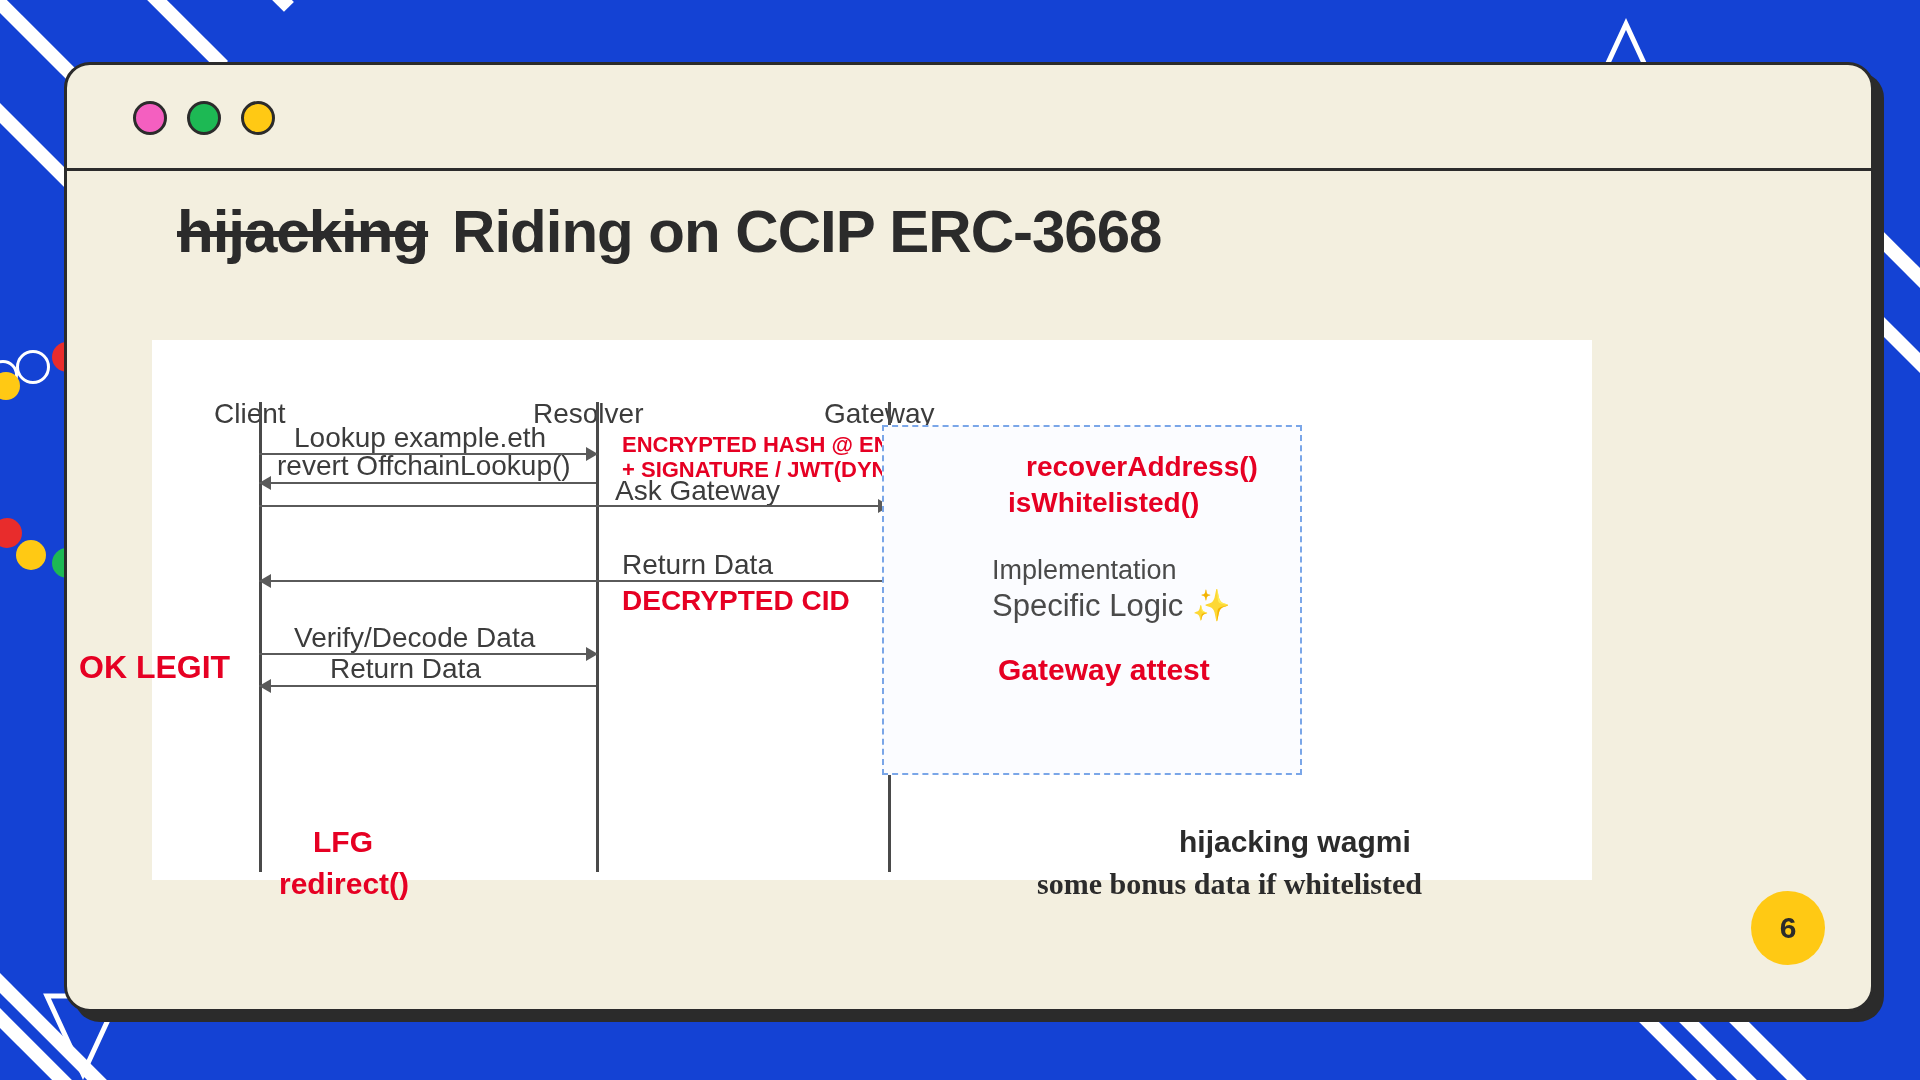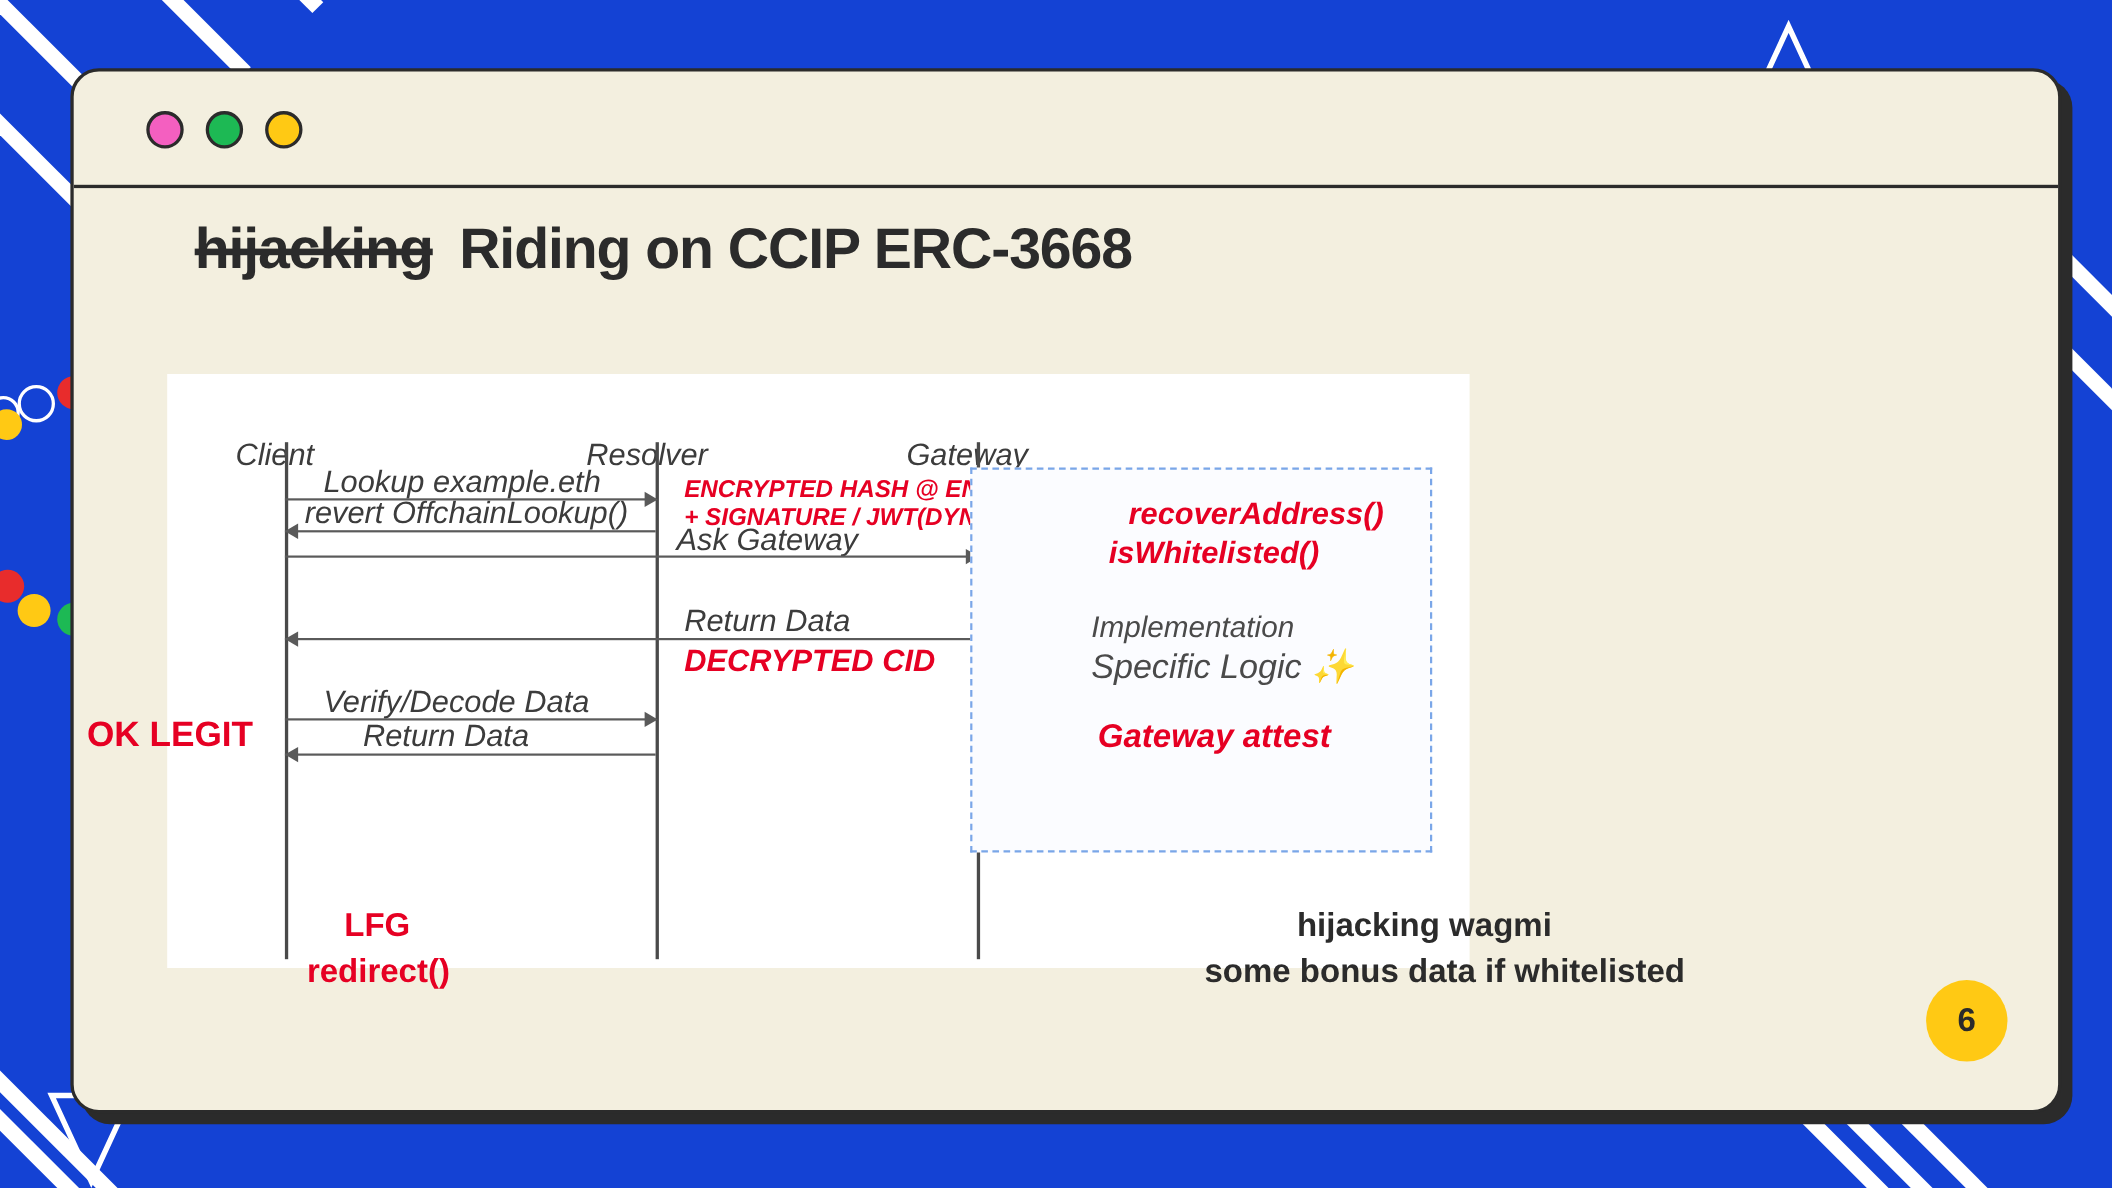--- a/index.html
+++ b/index.html
@@ -92,42 +92,41 @@
     width: 34px;
     height: 34px;
     border-radius: 50%;
     border: 3px solid #2b2b2b;
     box-sizing: border-box;
   }
 
   
   #heading {
     margin: 28px 0 0 110px;
-    font-size: 52px;
+    font-size: 60px;
     font-weight: 700;
     color: #2b2b2b;
     letter-spacing: -1px;
     white-space: nowrap;
     line-height: 1.1;
   }
   #heading .struck {
     text-decoration: line-through;
     text-decoration-thickness: 6px;
     margin-right: 24px;
   }
 
   
   #diagram {
     position: absolute;
     left: 85px;
     top: 275px;
-    width: 1184px;
+    width: 1440px;
     height: 540px;
     background: #ffffff;
-    font-style: italic;
   }
 
   .lifeline-label {
     position: absolute;
     font-size: 28px;
     color: #3c3c3c;
     font-family: "Liberation Sans", sans-serif;
     white-space: nowrap;
   }
   .lifeline {
@@ -329,17 +328,17 @@
         <div class="red-note" style="left:114px; top:226px; font-size:30px;">Gateway attest</div>
       </div>
     </div>
 
     <div class="red-note" style="left:12px; top:584px; font-size:32px;">OK LEGIT</div>
 
     <div class="bottom-red" style="left:246px; top:760px;">LFG</div>
     <div class="bottom-red" style="left:212px; top:802px;">redirect()</div>
 
     <div class="bottom-dark" style="left:1112px; top:760px;">hijacking wagmi</div>
-    <div class="bottom-dark" style="left:1028px; top:802px;">some bonus data if whitelisted</div>
+    <div class="bottom-dark" style="left:970px; top:802px;font-family:Liberation Serif, serif;">some bonus data if whitelisted</div>
 
     <div id="page-badge">6</div>
   </div>
 </div>
 
 </body></html>

